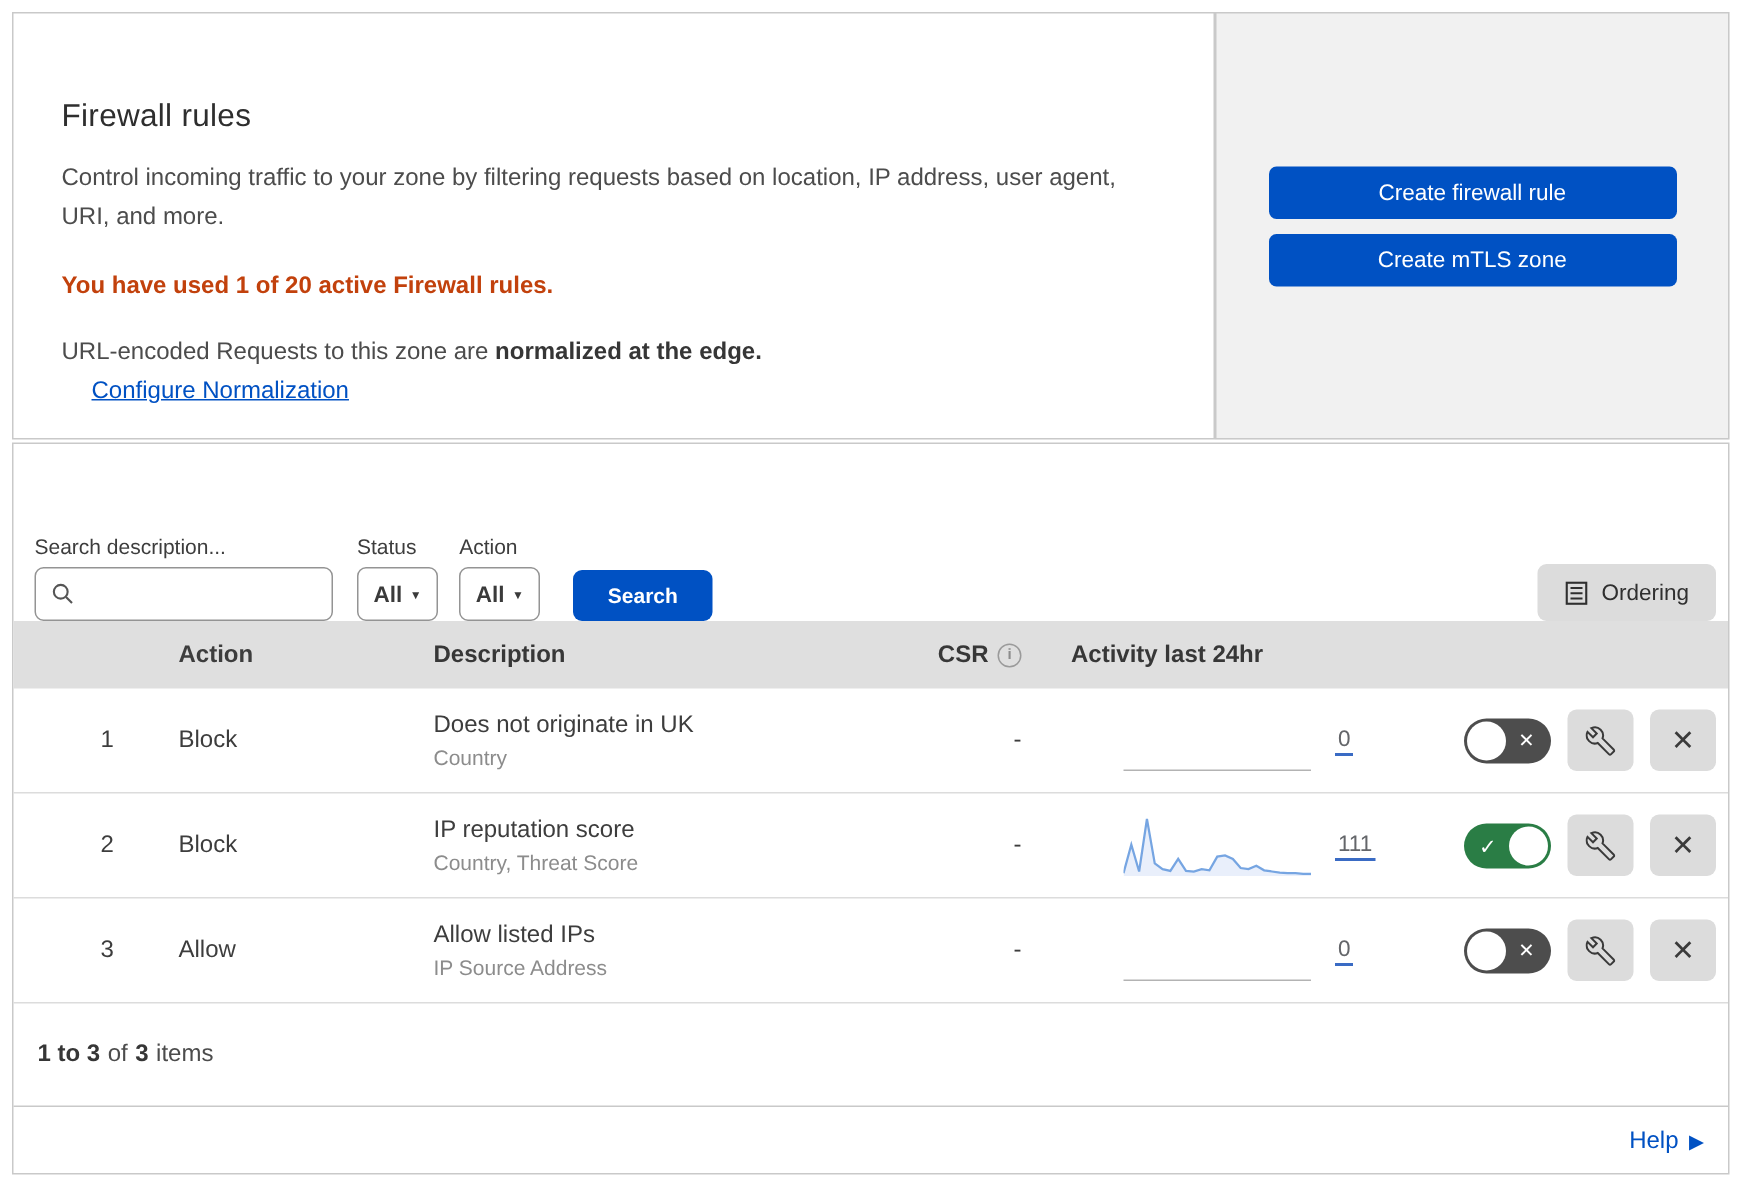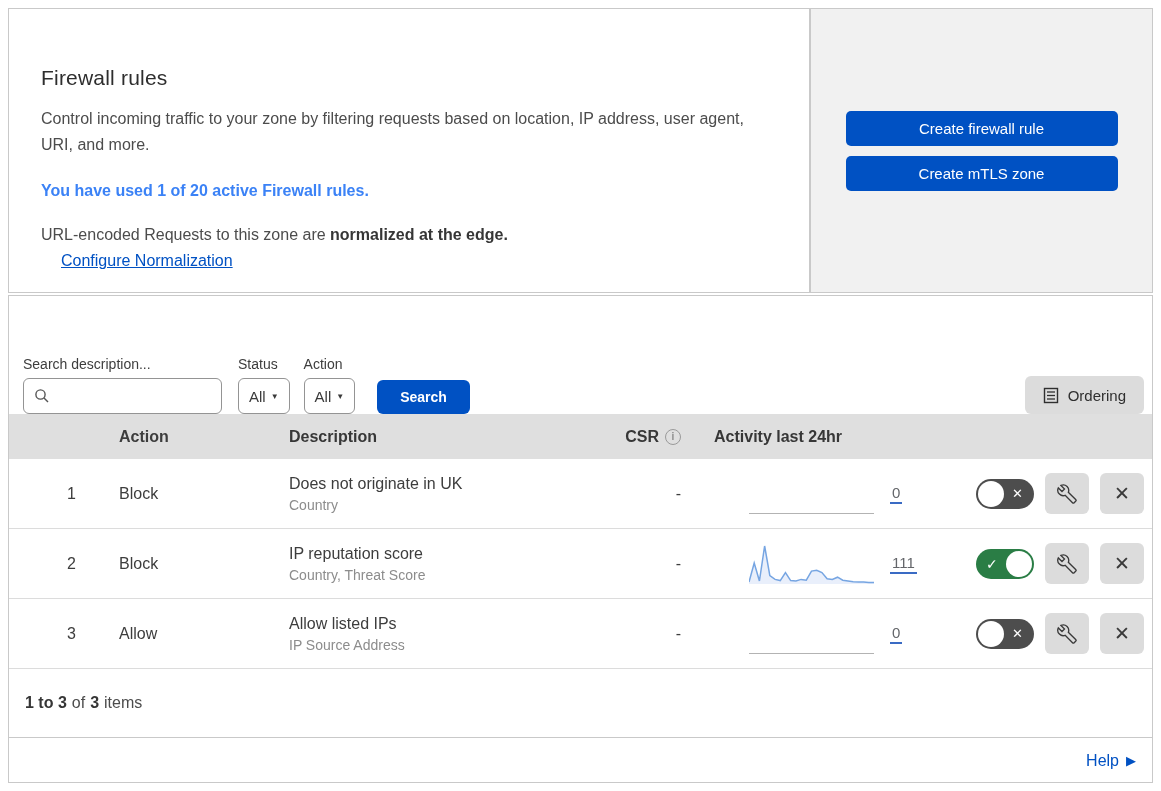--- a/index.html
+++ b/index.html
@@ -10,21 +10,21 @@
     color:#3d3d3d; padding:8px; overflow:hidden;
   }
   
   .top-section { display:flex; width:1145px; height:285px; }
   .header-card {
     width:802px; background:#fff; border:1px solid #c9c9c9;
     padding:38px 40px 0 32px;
   }
   .page-title { font-size:21px; font-weight:400; color:#2e2e2e; letter-spacing:.2px;margin-top:19px; }
   .page-desc { margin-top:16px; font-size:16px; line-height:26px; color:#4c4c4c; max-width:720px; }
-  .usage-line { margin-top:24px; font-size:16px; font-weight:700; color:#3b82f6; }
+  .usage-line { margin-top:24px; font-size:16px; font-weight:700; color:#c2410c; }
   .norm-line { margin-top:26px; font-size:16px; color:#4c4c4c; }
   .norm-line b { color:#363636; }
   .norm-link {
     display:inline-block; margin-top:8px; font-size:16px;
     color:#0051c3; text-decoration:underline; cursor:pointer;margin-left:20px;
   }
   .promo-panel {
     width:343px; background:#f1f1f1; border:1px solid #c9c9c9;
     display:flex; flex-direction:column; align-items:center;
     padding-top:102px; gap:10px;
@@ -42,21 +42,21 @@
   .flabel { font-size:14px; color:#3d3d3d; margin-bottom:6px; }
   .search-box {
     width:199px; height:36px; border:1px solid #949494; border-radius:6px;
     background:#fff; display:flex; align-items:center; padding-left:10px;
   }
   .search-box input { border:none; outline:none; width:150px; font-size:14px; font-family:inherit; background:transparent; }
   .mag { width:16px; height:16px; margin-right:6px; }
   .dropdown {
     height:36px; border:1px solid #949494; border-radius:6px; background:#fff;
     display:flex; align-items:center; justify-content:center; gap:5px;
-    padding:0 10px; font-size:15px; color:#3a3a3a; cursor:pointer;
+    padding:0 10px; font-size:15px; color:#3a3a3a; cursor:pointer;font-weight:bold;
   }
   .dd-arrow { font-size:8px; color:#3a3a3a; }
   .gap16 { margin-left:16px; } .gap14 { margin-left:14px; } .gap22 { margin-left:22px; }
   .search-btn {
     height:34px; padding:0 23px; background:#0051c3; color:#fff; border:none;
     border-radius:6px; font-size:14px; cursor:pointer; font-family:inherit;font-weight:bold;
   }
   .ordering-btn {
     margin-left:auto; height:38px; padding:0 18px; background:#dcdcdc; color:#2f2f2f;
     border:none; border-radius:6px; font-size:15px; cursor:pointer;

